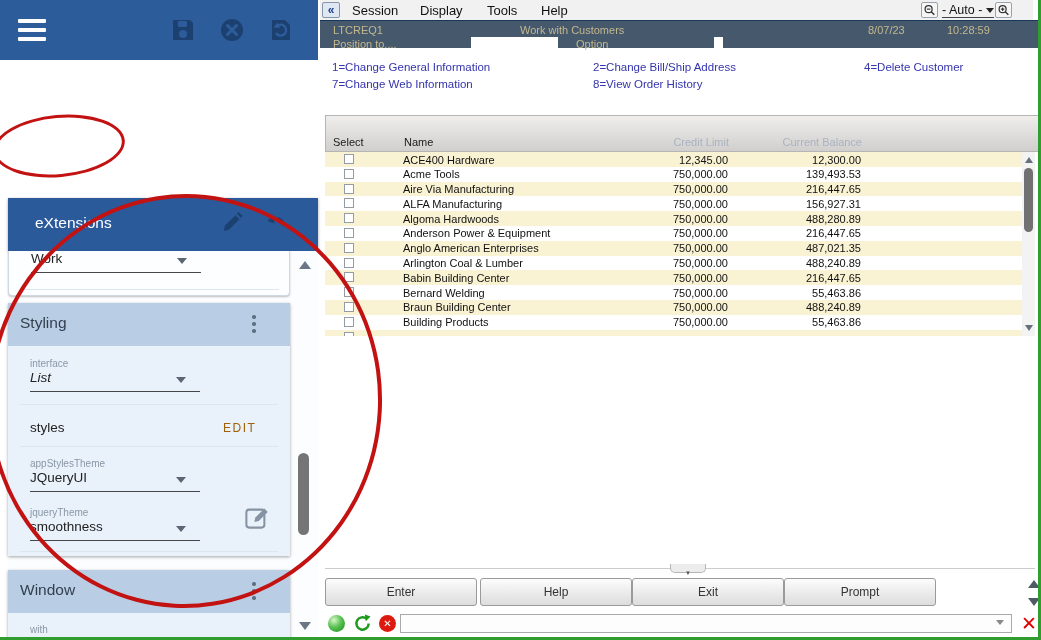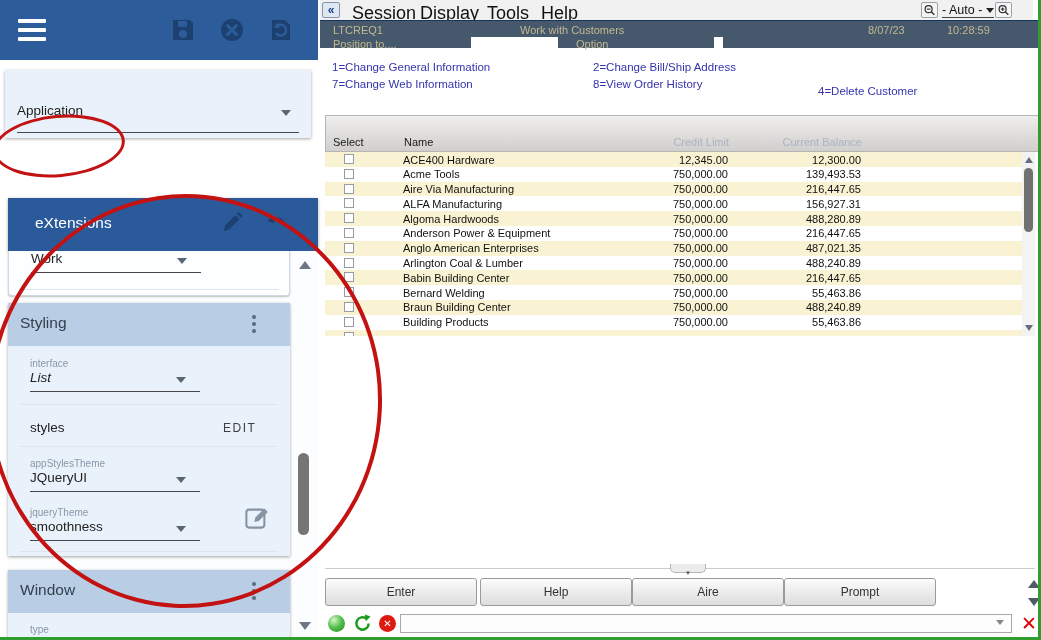--- a/index.html
+++ b/index.html
@@ -28,36 +28,36 @@
 
   .ext-head { position:absolute; left:8px; top:198px; width:310px; height:53px; background:#2b5a9b; box-shadow:0 1px 3px rgba(0,0,0,.35); }
   .ext-head .title { position:absolute; left:27px; top:16px; font-size:15.5px; color:#fff; }
   .ext-body { position:absolute; left:8px; top:251px; width:310px; height:389px; background:#fcfdff; }
 
   .card-both { position:absolute; left:0; top:0; width:282px; height:45px; background:#fdfeff; border:1px solid #cfd9e4; border-top:none; border-radius:0 0 4px 4px; box-shadow:0 1px 2px rgba(0,0,0,.25); }
 
   .p-styling { position:absolute; left:0; top:52px; width:282px; }
   .styling-body { position:relative; height:210px; background:#e9f1fb; }
   .f-label { position:absolute; left:22px; font-size:10px; color:#8a97a6; }
-  .edit-link { position:absolute; left:215px; font-size:12px; letter-spacing:1.5px; color:#404040; cursor:pointer; }
+  .edit-link { position:absolute; left:215px; font-size:12px; letter-spacing:1.5px; color:#a16207; cursor:pointer; }
 
   .p-window { position:absolute; left:0; top:319px; width:282px; }
   .window-body { position:relative; height:27px; background:#e9f1fb; }
 
   .sb { position:absolute; left:289px; top:0; width:16px; height:389px; }
   .sb-up, .sb-down { position:absolute; left:2px; width:0; height:0; border-left:6px solid transparent; border-right:6px solid transparent; cursor:pointer; }
   .sb-up { top:10px; border-bottom:8px solid #6b7785; }
   .sb-down { top:371px; border-top:8px solid #6b7785; }
   .sb-thumb { position:absolute; left:1px; top:202px; width:11px; height:82px; background:#757575; border-radius:6px; cursor:pointer; }
 
   
   .main { position:absolute; left:320px; top:0; width:721px; height:640px; }
   .menubar { position:absolute; left:0; top:0; width:713px; height:20px; background:#f1f1f1; }
   .backbtn { position:absolute; left:2px; top:2px; width:18px; height:16px; background:#dfe8f2; border:1px solid #8495ab; border-radius:2px; color:#1d3f8c; font-weight:bold; font-size:12px; text-align:center; line-height:14px; cursor:pointer; }
-  .menu-item { position:absolute; top:3px; font-size:18px; color:#111; cursor:pointer; }
+  .menu-item { position:absolute; top:3px; font-size:13px; color:#111; cursor:pointer; }
   .zoombtn { position:absolute; top:2px; width:17px; height:16px; background:#f6f6f6; border:1px solid #9aa3ad; border-radius:2px; cursor:pointer; }
   .autodd { position:absolute; left:622px; top:3px; font-size:12.5px; color:#111; border-bottom:1px solid #444; padding-right:12px; cursor:pointer; }
   .autodd:after { content:""; position:absolute; right:0; top:5px; border-left:4px solid transparent; border-right:4px solid transparent; border-top:5px solid #222; }
 
   .scr-head { position:absolute; left:0; top:20px; width:718px; height:28px; background:#46586c; border-top:1px solid #17365a; }
   .scr-txt { position:absolute; font-size:11px; color:#c3b88e; }
   .scr-input { position:absolute; background:#fff; border:none; }
 
   .opt { position:absolute; font-size:11.5px; color:#3434ad; }
 
@@ -126,25 +126,20 @@
       <path stroke="#2d5c9b" stroke-width="3" stroke-linecap="round" d="M8.5 8.5 L17.5 17.5 M17.5 8.5 L8.5 17.5"></path>
     </svg>
     <svg class="tb-icon" style="left:268px" viewBox="0 0 26 26">
       <path fill="#1c4070" d="M4 3h13l5 5v15H4z"></path>
       <path fill="none" stroke="#2d5c9b" stroke-width="2.4" d="M9 9 a5.5 5.5 0 1 1 -1 7"></path>
       <path fill="#2d5c9b" d="M9.5 5.5 L5.5 10.5 L12 11 Z"></path>
     </svg>
   </div>
 
   <div class="panel p1">
-    <div class="p1-body">
-      <span class="dd-value" style="left:12px; top:33px;">Application</span>
-      <span class="dd-arrow" style="left:276px; top:40px;"></span>
-      <div class="dd-line" style="left:12px; width:282px; top:62px;"></div>
-    </div>
   </div>
 
   <div class="ext-head">
     <span class="title">eXtensions</span>
     <svg style="position:absolute; left:213px; top:14px; width:24px; height:24px;" viewBox="0 0 24 24">
       <path fill="#1c4070" d="M3 21l1.5-6L16 3.5 20.5 8 9 19.5 3 21zM17.5 2l2-2 4.5 4.5-2 2z" transform="scale(0.9)"></path>
     </svg>
     <svg style="position:absolute; left:257px; top:14px; width:24px; height:24px;" viewBox="0 0 24 24">
       <path fill="none" stroke="#1c4070" stroke-width="2.6" d="M6 10 C 10 4, 18 6, 19 14"></path>
       <path fill="#1c4070" d="M2.5 9 L10 11.5 L6.5 4.5 Z"></path>
@@ -199,21 +194,21 @@
     <div class="panel p-window">
       <div class="p-head">
         <span class="title">Window</span>
         <div class="kebab">
             <i></i>
             <i></i>
             <i></i>
           </div>
       </div>
       <div class="window-body">
-        <span class="f-label" style="top:11px;">type</span>
+        <span class="f-label" style="top:11px;">with</span>
       </div>
     </div>
 
     <div class="sb">
       <div class="sb-up"></div>
       <div class="sb-thumb"></div>
       <div class="sb-down"></div>
     </div>
   </div>
 
@@ -252,21 +247,21 @@
       <span class="scr-txt" style="left:627px; top:3px;">10:28:59</span>
       <span class="scr-txt" style="left:13px; top:17px;">Position to....</span>
       <input class="scr-input" style="left: 151px; top: 16px; width: 87px; height: 11px;" value="">
       <span class="scr-txt" style="left:256px; top:17px;">Option</span>
       <input class="scr-input" style="left: 394px; top: 16px; width: 9px; height: 11px;" value="">
     </div>
 
     <div id="options">
         <div class="opt" style="left:12px; top:61px;">1=Change General Information</div>
         <div class="opt" style="left:273px; top:61px;">2=Change Bill/Ship Address</div>
-        <div class="opt" style="left:498px; top:61px;margin-top:24px;">4=Delete Customer</div>
+        <div class="opt" style="left:544px; top:61px;">4=Delete Customer</div>
         <div class="opt" style="left:12px; top:78px;">7=Change Web Information</div>
         <div class="opt" style="left:273px; top:78px;">8=View Order History</div>
       </div>
 
     <div class="tbl">
       <div class="tbl-head">
         <span class="cap" style="left:7px;">Select</span>
         <span class="cap" style="left:78px;">Name</span>
         <span class="cap num" style="left:280px; width:123px;">Credit Limit</span>
         <span class="cap num" style="left:403px; width:133px;">Current Balance</span>
@@ -357,21 +352,21 @@
         <div class="tsb-down"></div>
       </div>
     </div>
 
     <div class="footer-divider"></div>
     <div class="handle"><span>▼</span></div>
 
     <div id="fkeys">
         <div class="fbtn" style="left:5px;">Enter</div>
         <div class="fbtn" style="left:160px;">Help</div>
-        <div class="fbtn" style="left:312px;">Aire</div>
+        <div class="fbtn" style="left:312px;">Exit</div>
         <div class="fbtn" style="left:464px;">Prompt</div>
       </div>
     <div class="msb-up"></div>
     <div class="msb-down"></div>
 
     <div class="statusbar">
       <div class="orb"></div>
       <svg class="refresh" viewBox="0 0 20 20">
         <path fill="none" stroke="#1c9a1c" stroke-width="2.6" d="M16.5 10 a6.5 6.5 0 1 1 -2.2-4.9"></path>
         <path fill="#1c9a1c" d="M12.5 0.5 L18.5 2.5 L13.5 7.5 Z"></path>

